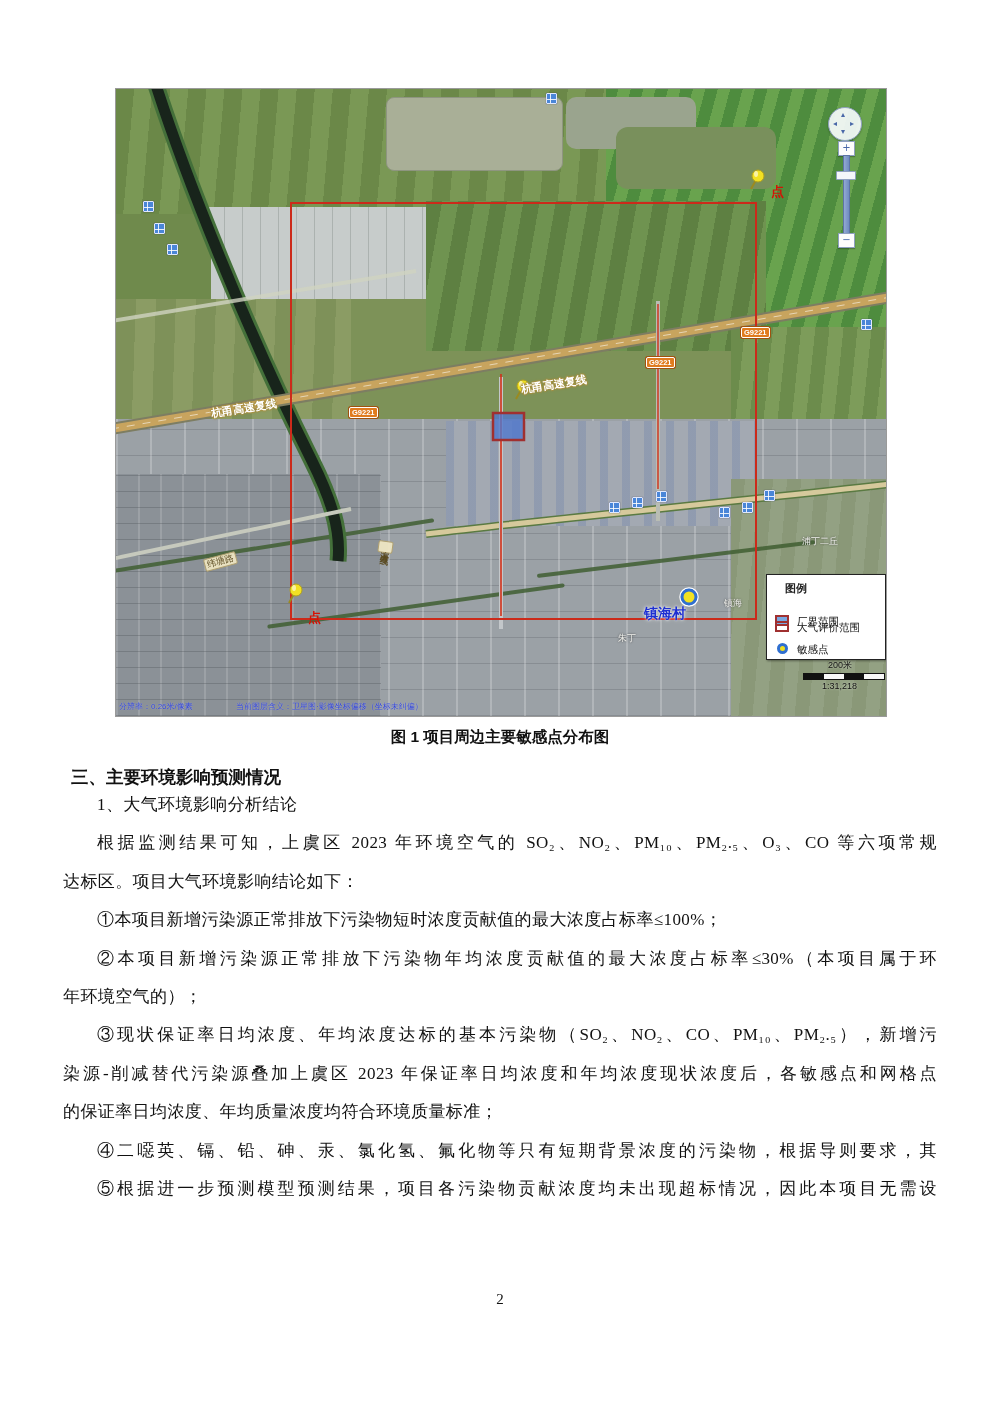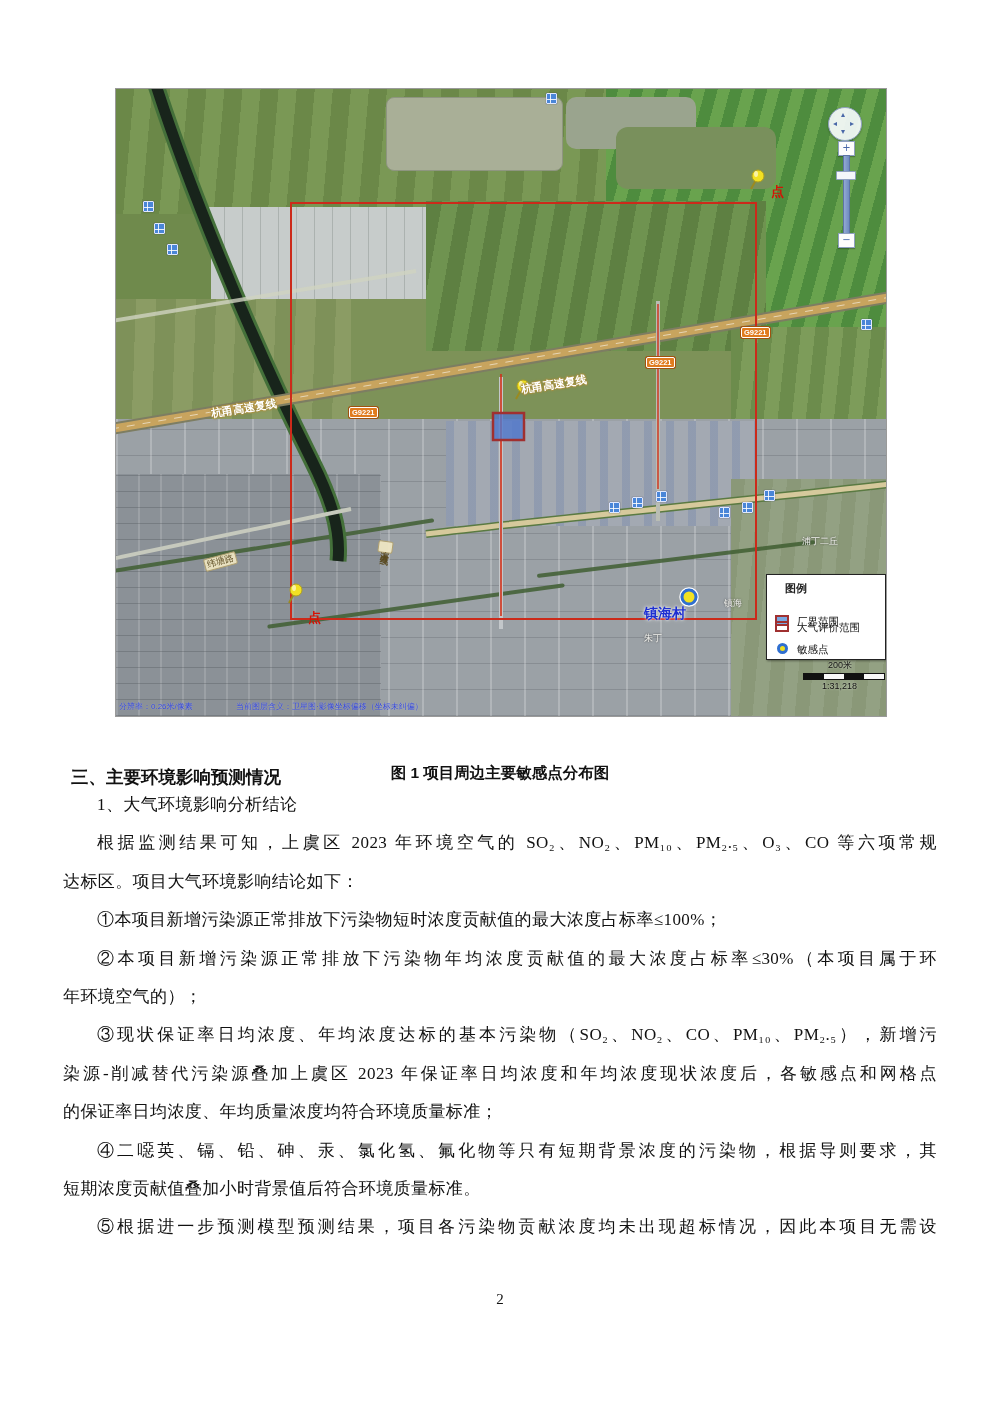--- a/index.html
+++ b/index.html
@@ -57,21 +57,21 @@
   
   .scaletxt{font-family:"Liberation Sans",sans-serif;font-size:9px;font-weight:normal;color:#111;
      text-shadow:0 0 2px #cfd6c4;white-space:nowrap;}
   .scalebar{left:687px;top:584px;width:80px;height:5px;border:1px solid #111;
      background:repeating-linear-gradient(90deg,#111 0 20px,#f8f8f8 20px 40px);}
   .attr{font-family:"Liberation Sans",sans-serif;font-size:8px;color:#2f42d8;white-space:nowrap;
      text-shadow:0 0 1px rgba(255,255,255,.5);}
 
   
   .caption{position:absolute;left:0;top:726px;width:1000px;text-align:center;
-     font-family:"Liberation Sans","DejaVu Sans",sans-serif;font-weight:bold;font-size:15.5px;line-height:22px;margin-top:36px;}
+     font-family:"Liberation Sans","DejaVu Sans",sans-serif;font-weight:bold;font-size:15.5px;line-height:22px;}
   .heading{position:absolute;left:63px;top:756px;margin:8px;width:874px;
      font-family:"Liberation Sans","DejaVu Sans",sans-serif;font-weight:bold;font-size:17.5px;line-height:26px;}
   .body-text{position:absolute;left:63px;top:786px;width:874px;font-size:17px;letter-spacing:.4px;}
   .body-text .line{height:38.4px;line-height:38.4px;}
   .body-text .ind{text-indent:2em;}
   .body-text .fill{text-align:justify;text-align-last:justify;}
   .page-number{position:absolute;left:0;top:1288px;width:1000px;text-align:center;font-size:15px;line-height:22px;}
 </style>
 </head>
 <body>
@@ -160,21 +160,21 @@
     <span class="roadlabel" style="left:405px;top:288px;transform:rotate(-9deg);">杭甬高速复线</span>
     <span class="badge" style="left:233px;top:318px;">G9221</span>
     <span class="badge" style="left:530px;top:268px;">G9221</span>
     <span class="badge" style="left:625px;top:238px;">G9221</span>
     <span class="plate" style="left:88px;top:466px;transform:rotate(-15deg);">纬塘路</span>
     <span class="plate vert" style="left:262px;top:452px;transform:rotate(8deg);">滨海大道复线</span>
     <span class="pinlabel" style="left:655px;top:96px;">点</span>
     <span class="pinlabel" style="left:192px;top:522px;">点</span>
     <span class="village" style="left:528px;top:516px;">镇海村</span>
     <span class="minor" style="left:608px;top:508px;">镇海</span>
-    <span class="minor" style="left:528px;top:543px;">朱丁</span>
+    <span class="minor" style="left:502px;top:543px;">朱丁</span>
     <span class="minor" style="left:686px;top:446px;">浦丁二丘</span>
 
     <div class="legend">
       <span class="ttl">图例</span>
       <div class="row" style="top:38px;">
         <span class="sw fill"></span>
         <span class="lab">厂界范围</span>
       </div>
       <div class="row" style="top:44px;">
         <span class="sw"></span>
@@ -213,18 +213,17 @@
     <div class="line ind">1、大气环境影响分析结论</div>
     <div class="line ind fill">根据监测结果可知，上虞区 2023 年环境空气的 SO₂、NO₂、PM₁₀、PM₂.₅、O₃、CO 等六项常规</div>
     <div class="line">达标区。项目大气环境影响结论如下：</div>
     <div class="line ind">①本项目新增污染源正常排放下污染物短时浓度贡献值的最大浓度占标率≤100%；</div>
     <div class="line ind fill">②本项目新增污染源正常排放下污染物年均浓度贡献值的最大浓度占标率≤30%（本项目属于环</div>
     <div class="line">年环境空气的）；</div>
     <div class="line ind fill">③现状保证率日均浓度、年均浓度达标的基本污染物（SO₂、NO₂、CO、PM₁₀、PM₂.₅），新增污</div>
     <div class="line fill">染源-削减替代污染源叠加上虞区 2023 年保证率日均浓度和年均浓度现状浓度后，各敏感点和网格点</div>
     <div class="line">的保证率日均浓度、年均质量浓度均符合环境质量标准；</div>
     <div class="line ind fill">④二噁英、镉、铅、砷、汞、氯化氢、氟化物等只有短期背景浓度的污染物，根据导则要求，其</div>
-    <div class="line">短期浓度贡献值叠加小时背景值后符合环境质量标准。</div>
     <div class="line ind fill">⑤根据进一步预测模型预测结果，项目各污染物贡献浓度均未出现超标情况，因此本项目无需设</div>
   </div>
 
   <div class="page-number">2</div>
 </div>
 
 </body></html>

